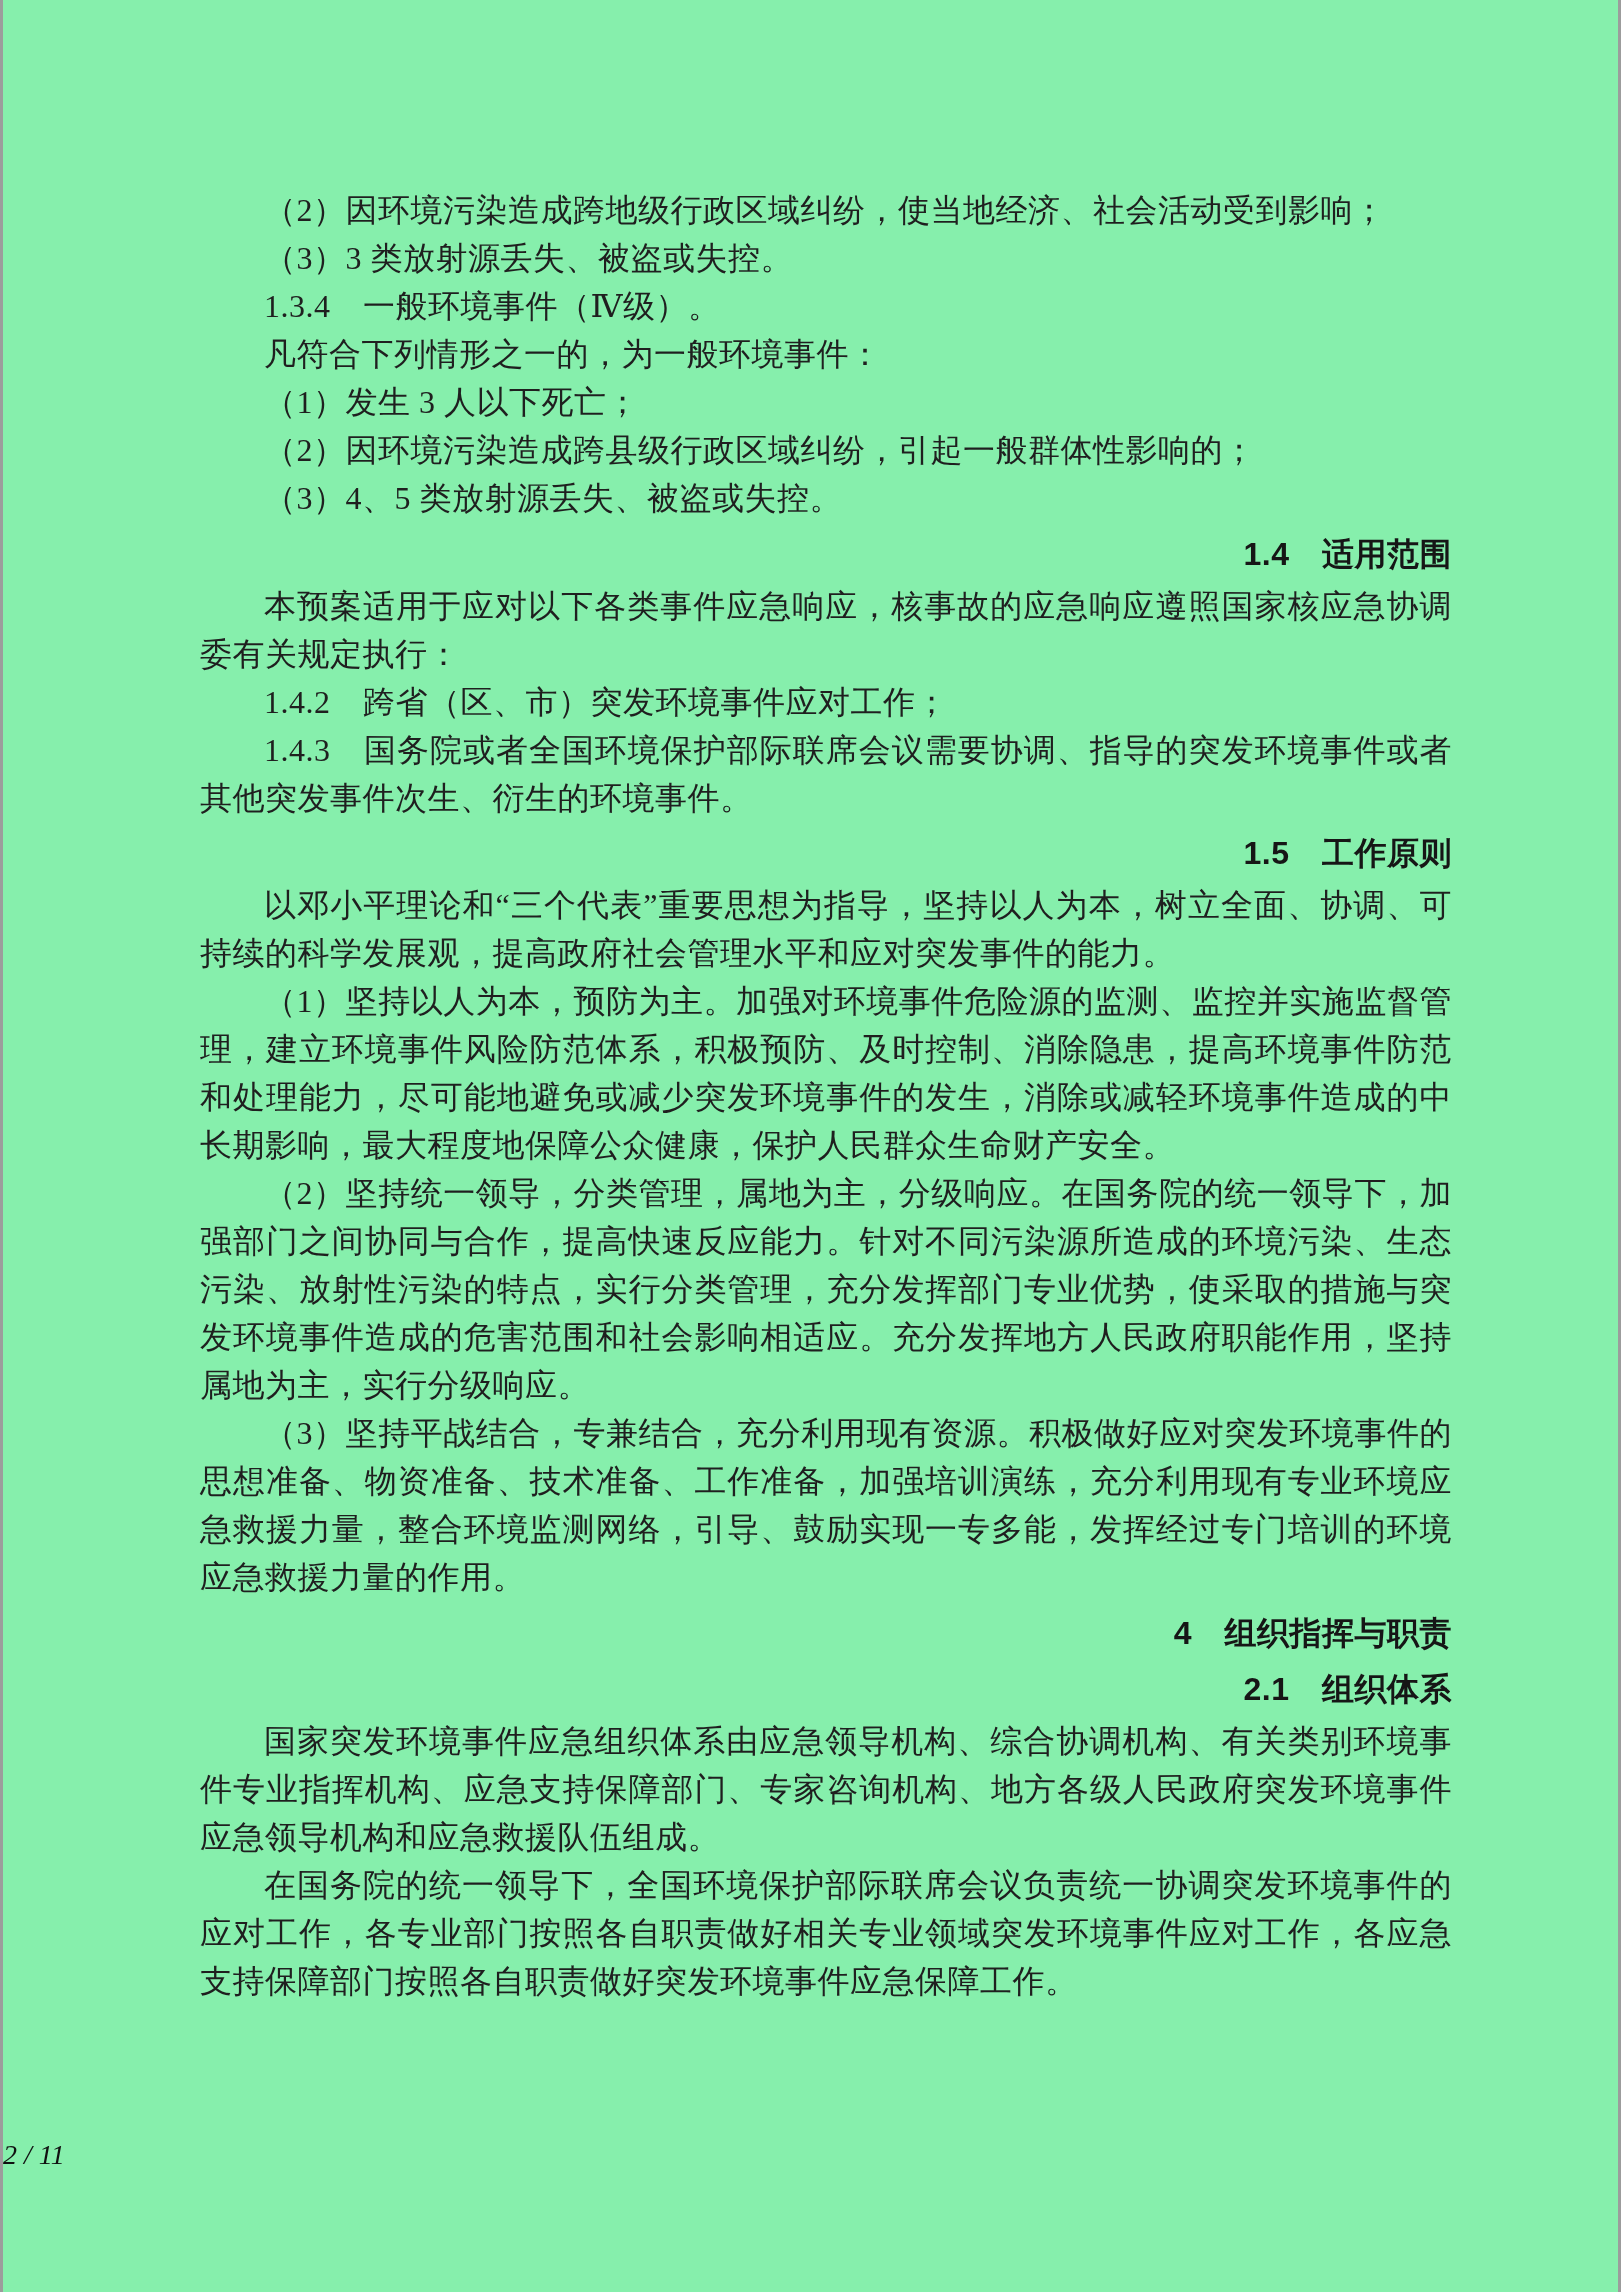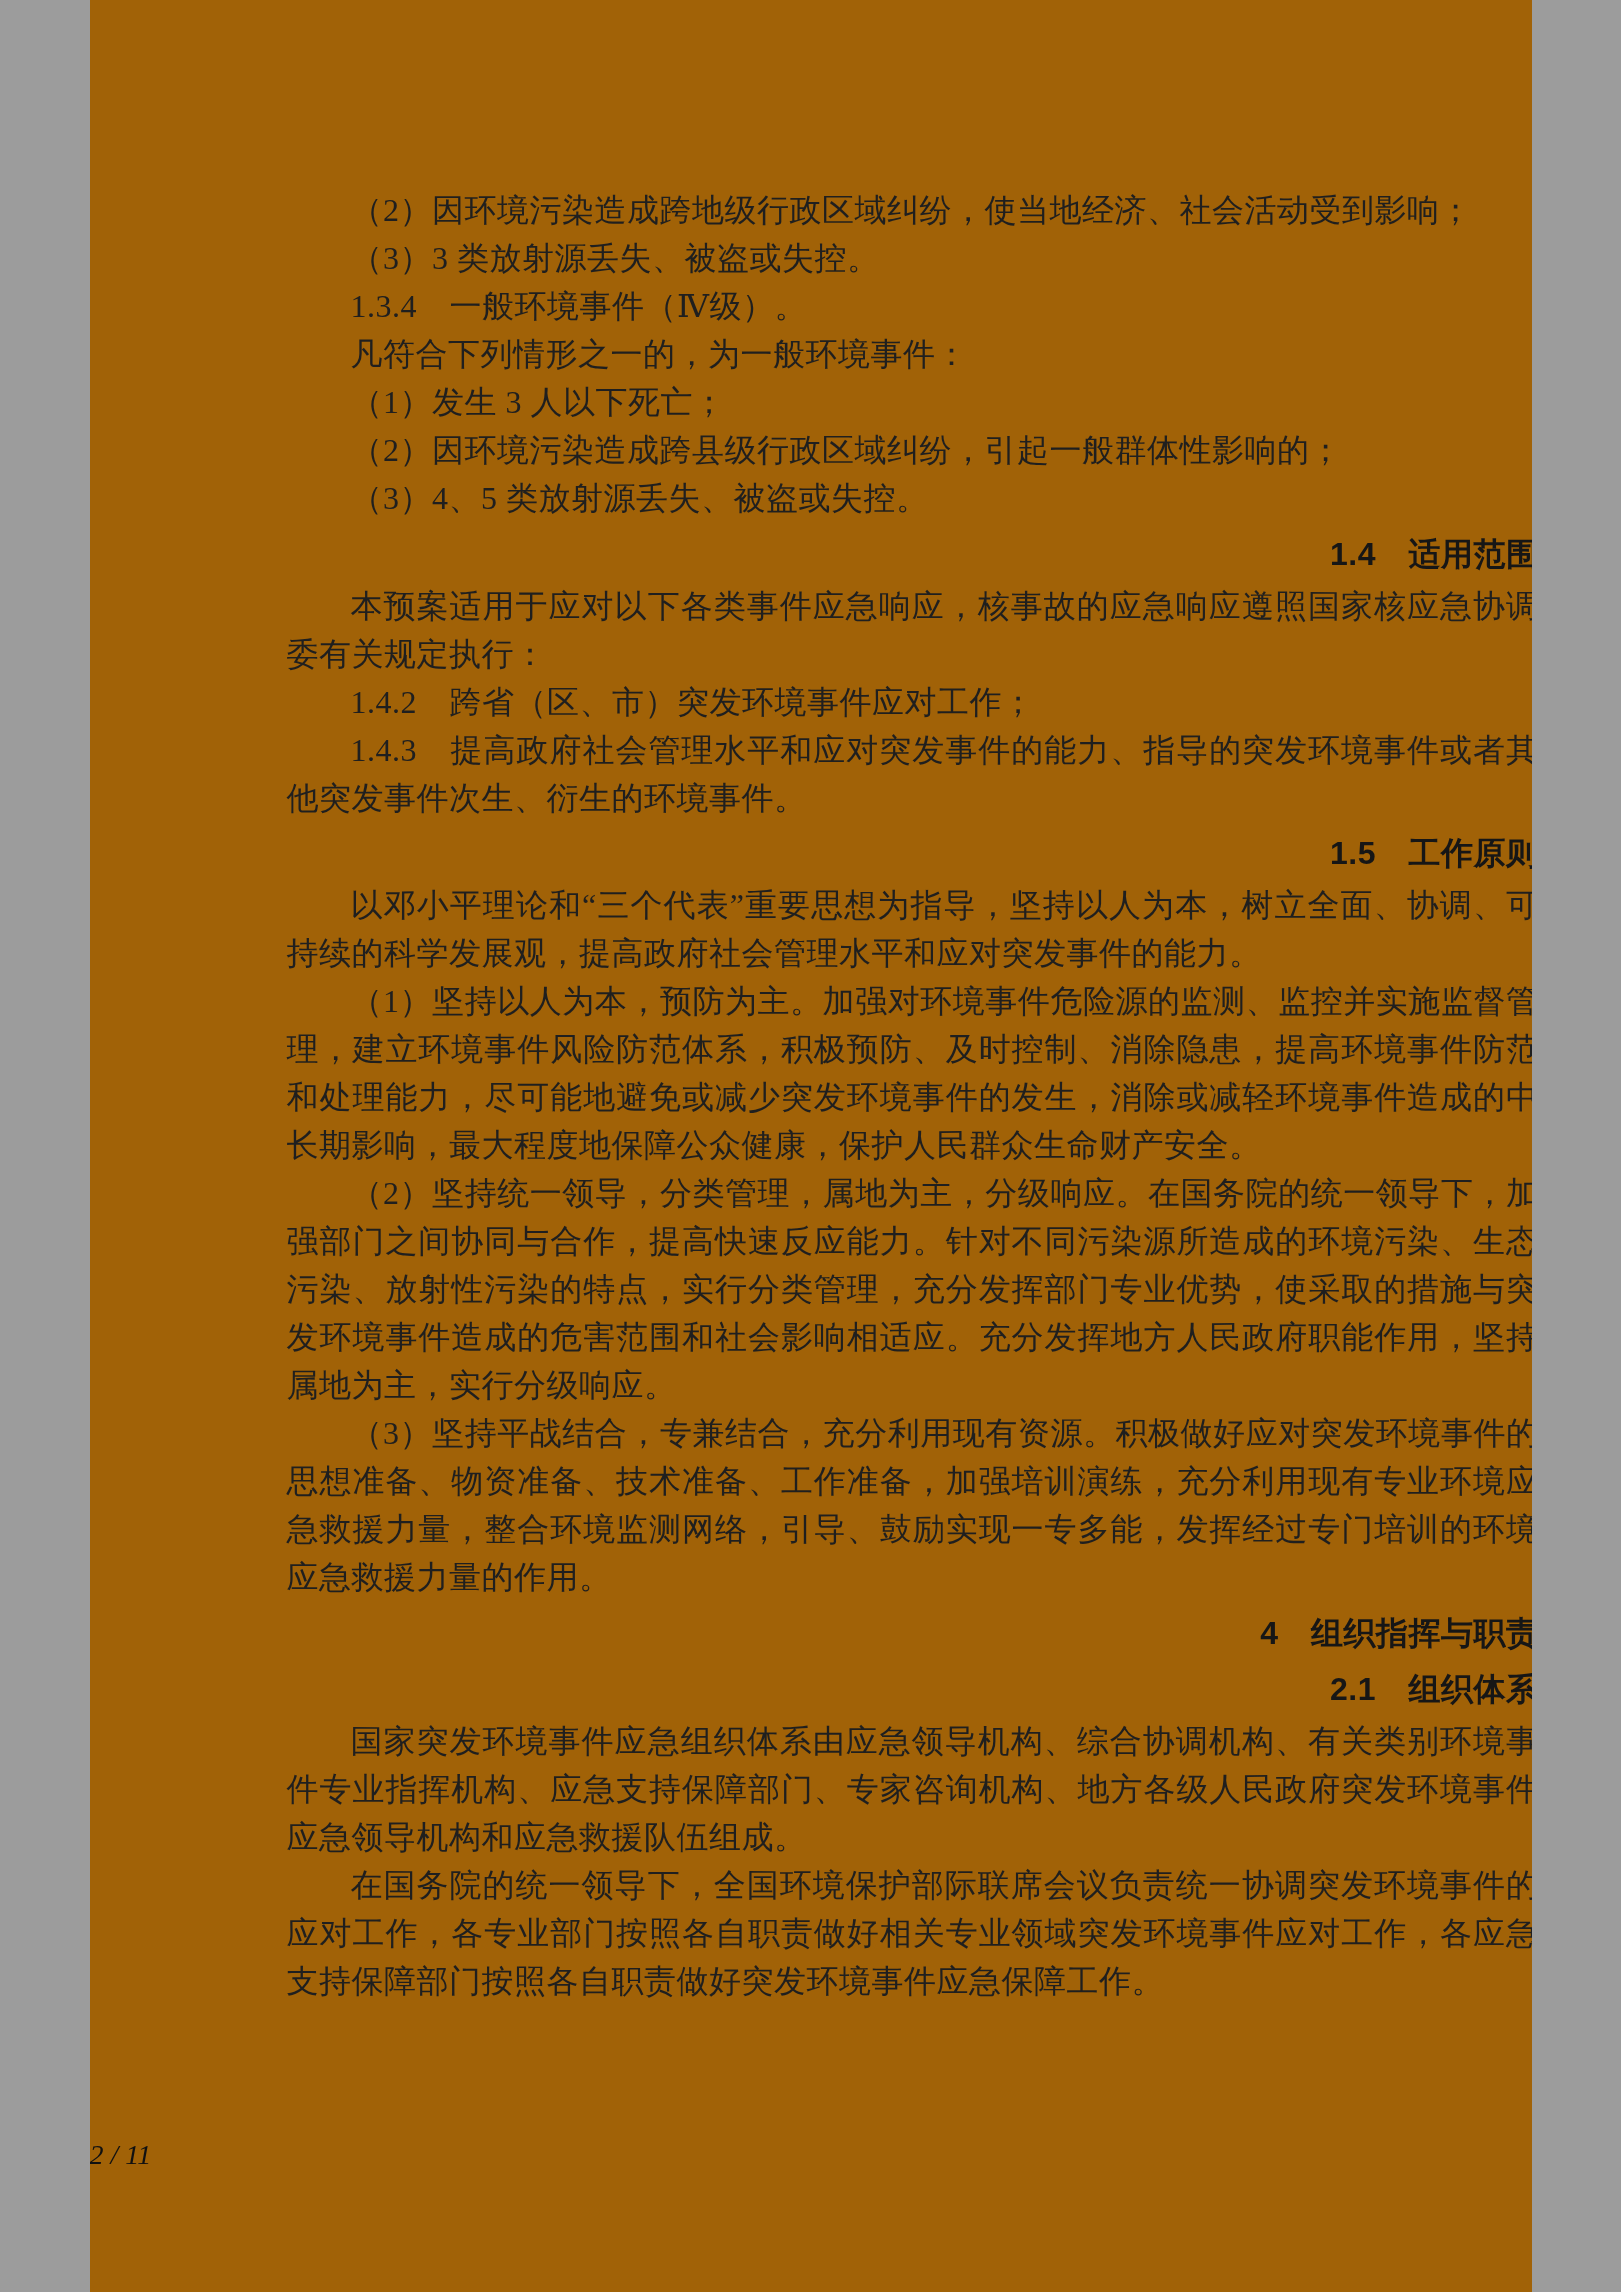--- a/index.html
+++ b/index.html
@@ -1,19 +1,19 @@
 <!DOCTYPE html>
 <html lang="zh"><head>
 <meta charset="utf-8">
 <style>
   html,body{margin:0;padding:0;background:#9c9c9c;}
   .page{
     position:relative;
-    width:1442px;height:2293px;
-    background:#a16207;
+    width:1615px;height:2293px;
+    background:#86efac;
     margin:0 auto;
     overflow:hidden;
     color:#1f1f1f;
   }
   .content{
     position:absolute;
     left:197px;top:186px;
     width:1252px;
   }
   .content p{
@@ -54,21 +54,21 @@
     <p>（2）因环境污染造成跨地级行政区域纠纷，使当地经济、社会活动受到影响；</p>
     <p>（3）3 类放射源丢失、被盗或失控。</p>
     <p>1.3.4　一般环境事件（Ⅳ级）。</p>
     <p>凡符合下列情形之一的，为一般环境事件：</p>
     <p>（1）发生 3 人以下死亡；</p>
     <p>（2）因环境污染造成跨县级行政区域纠纷，引起一般群体性影响的；</p>
     <p>（3）4、5 类放射源丢失、被盗或失控。</p>
     <p class="heading">1.4　适用范围</p>
     <p>本预案适用于应对以下各类事件应急响应，核事故的应急响应遵照国家核应急协调委有关规定执行：</p>
     <p>1.4.2　跨省（区、市）突发环境事件应对工作；</p>
-    <p>1.4.3　提高政府社会管理水平和应对突发事件的能力、指导的突发环境事件或者其他突发事件次生、衍生的环境事件。</p>
+    <p>1.4.3　国务院或者全国环境保护部际联席会议需要协调、指导的突发环境事件或者其他突发事件次生、衍生的环境事件。</p>
     <p class="heading">1.5　工作原则</p>
     <p>以邓小平理论和“三个代表”重要思想为指导，坚持以人为本，树立全面、协调、可持续的科学发展观，提高政府社会管理水平和应对突发事件的能力。</p>
     <p>（1）坚持以人为本，预防为主。加强对环境事件危险源的监测、监控并实施监督管理，建立环境事件风险防范体系，积极预防、及时控制、消除隐患，提高环境事件防范和处理能力，尽可能地避免或减少突发环境事件的发生，消除或减轻环境事件造成的中长期影响，最大程度地保障公众健康，保护人民群众生命财产安全。</p>
     <p>（2）坚持统一领导，分类管理，属地为主，分级响应。在国务院的统一领导下，加强部门之间协同与合作，提高快速反应能力。针对不同污染源所造成的环境污染、生态污染、放射性污染的特点，实行分类管理，充分发挥部门专业优势，使采取的措施与突发环境事件造成的危害范围和社会影响相适应。充分发挥地方人民政府职能作用，坚持属地为主，实行分级响应。</p>
     <p>（3）坚持平战结合，专兼结合，充分利用现有资源。积极做好应对突发环境事件的思想准备、物资准备、技术准备、工作准备，加强培训演练，充分利用现有专业环境应急救援力量，整合环境监测网络，引导、鼓励实现一专多能，发挥经过专门培训的环境应急救援力量的作用。</p>
     <p class="heading">4　组织指挥与职责</p>
     <p class="heading">2.1　组织体系</p>
     <p>国家突发环境事件应急组织体系由应急领导机构、综合协调机构、有关类别环境事件专业指挥机构、应急支持保障部门、专家咨询机构、地方各级人民政府突发环境事件应急领导机构和应急救援队伍组成。</p>
     <p>在国务院的统一领导下，全国环境保护部际联席会议负责统一协调突发环境事件的应对工作，各专业部门按照各自职责做好相关专业领域突发环境事件应对工作，各应急支持保障部门按照各自职责做好突发环境事件应急保障工作。</p>
   </div>

